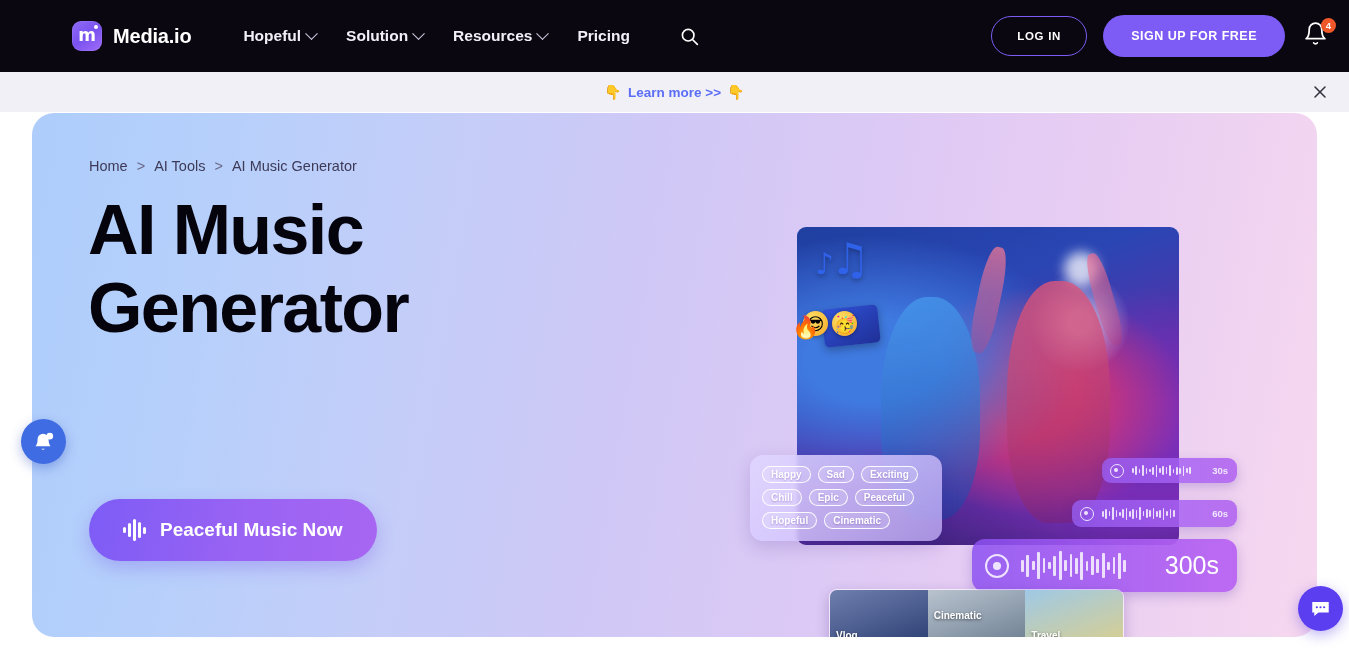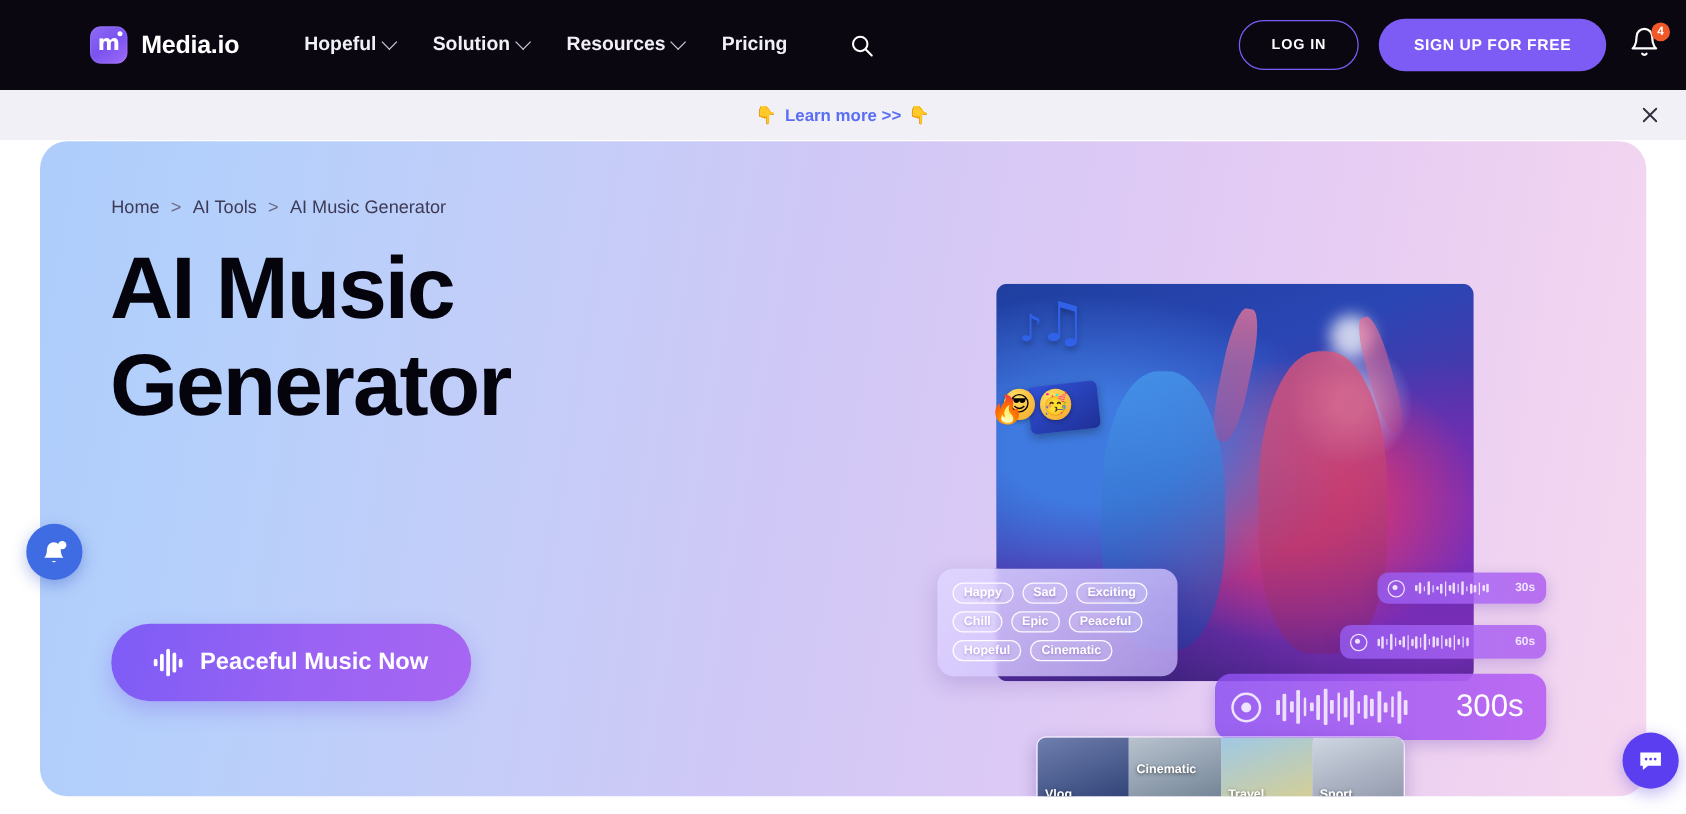--- a/index.html
+++ b/index.html
@@ -528,23 +528,20 @@
       <div class="styles">
         <div class="style-cell sc1">
           <span class="cap">Vlog</span>
         </div>
         <div class="style-cell sc2">
           <span class="cap">Cinematic</span>
         </div>
         <div class="style-cell sc3">
           <span class="cap">Travel</span>
         </div>
-        <div class="style-cell sc4">
-          <span class="cap">Sport</span>
-        </div>
       </div>
 
     </div>
   </div>
 
   <div class="fab-left">
     <svg width="22" height="22" viewBox="0 0 24 24" fill="#ffffff">
       <path d="M11 3a6 6 0 0 0-6 6c0 6-2.4 7.6-2.4 7.6h16.8S17 15 17 9a6 6 0 0 0-6-6z"></path>
       <path d="M12.8 19.4a2 2 0 0 1-3.6 0z"></path>
       <circle cx="18.3" cy="5.6" r="3.6"></circle>

